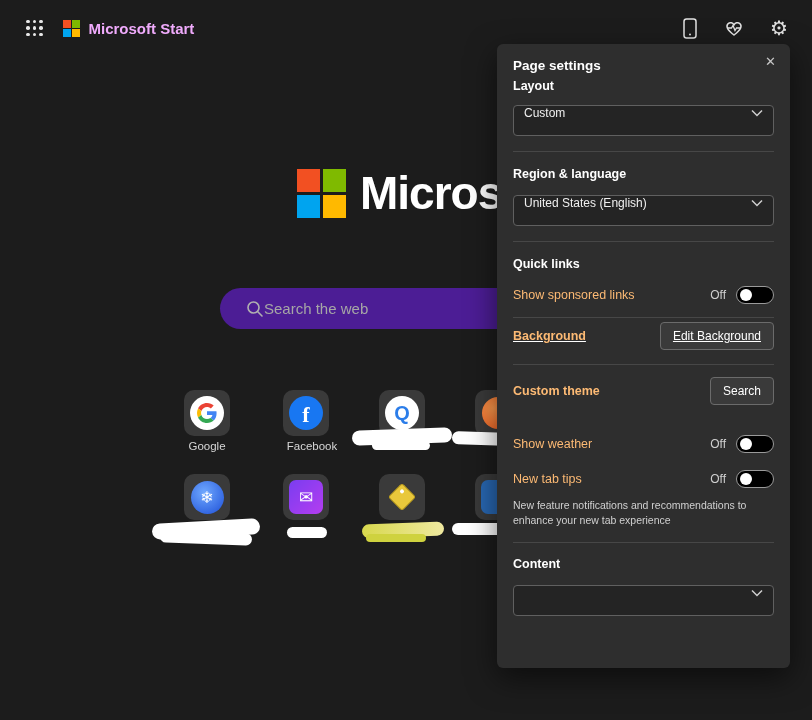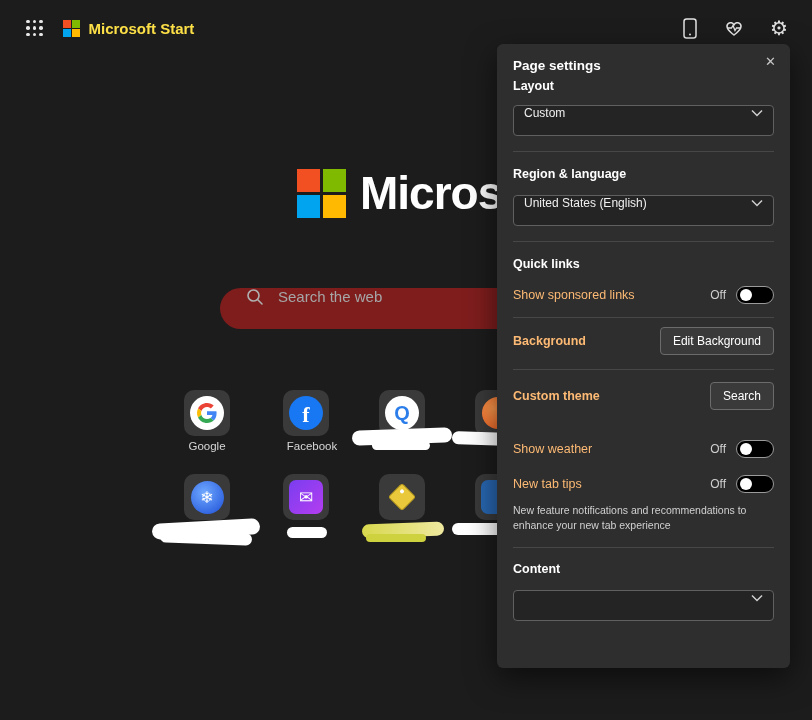--- a/index.html
+++ b/index.html
@@ -20,37 +20,37 @@
   .topbar-left { display:flex; align-items:center; gap:18px; }
   .apps-grid {
     display:grid; grid-template-columns:repeat(3,3.5px); grid-auto-rows:3.5px; gap:3px;
     background:none; border:none; cursor:pointer; padding:2px;
   }
   .apps-grid i { width:3.5px; height:3.5px; border-radius:50%; background:#e8e8e8; }
   .brand { display:flex; align-items:center; gap:9px; cursor:pointer; }
   .ms-logo { display:grid; grid-template-columns:8px 8px; grid-auto-rows:8px; gap:1px; }
   .ms-logo i:nth-child(1){background:#f25022;} .ms-logo i:nth-child(2){background:#7fba00;}
   .ms-logo i:nth-child(3){background:#00a4ef;} .ms-logo i:nth-child(4){background:#ffb900;}
-  .brand-title { color:#fde047; font-size:15px; font-weight:700; }
+  .brand-title { color:#f0abfc; font-size:15px; font-weight:700; }
   .topbar-right { display:flex; align-items:center; gap:26px; }
   .icon-btn { background:none; border:none; cursor:pointer; color:#e3e3e3; display:flex; align-items:center; }
   .gear-glyph { font-size:20px; line-height:1; color:#e3e3e3; }
 
   
   .hero { position:absolute; top:166px; left:297px; display:flex; align-items:center; gap:14px; }
   .hero-logo { display:grid; grid-template-columns:23px 23px; grid-auto-rows:23px; gap:3px; }
   .hero-logo i:nth-child(1){background:#f25022;} .hero-logo i:nth-child(2){background:#7fba00;}
   .hero-logo i:nth-child(3){background:#00a4ef;} .hero-logo i:nth-child(4){background:#ffb900;}
   .hero-title { color:#fff; font-size:46px; font-weight:600; letter-spacing:-1px; }
 
   
   .searchbar {
     position:absolute; top:288px; left:220px; width:372px; height:41px;
-    background:#7f1d1d; border-radius:22px;
-    display:flex; padding-left:26px; gap:14px; cursor:text;
+    background:#4c1d95; border-radius:22px;
+    display:flex; align-items:center; padding-left:26px; cursor:text;
   }
   .search-placeholder { color:#a6a6a6; font-size:15px; }
 
   
   .tile {
     position:absolute; width:46px; height:46px; border-radius:10px; background:#3a3a3a;
     display:flex; align-items:center; justify-content:center; cursor:pointer;
   }
   .tile-label { position:absolute; width:96px; text-align:center; color:#d6d6d6; font-size:11.5px; }
   .circle34 { width:34px; height:34px; border-radius:50%; display:flex; align-items:center; justify-content:center; }
@@ -72,21 +72,21 @@
   .panel {
     position:absolute; left:497px; top:44px; width:293px; height:624px;
     background:#2e2e2e; border-radius:6px; z-index:10;
     box-shadow:0 10px 30px rgba(0,0,0,.55);
     padding:14px 16px; overflow:hidden; color:#fff;
   }
   .panel-title { font-size:13.5px; font-weight:700; height:17px; }
   .panel-close { position:absolute; top:10px; right:14px; background:none; border:none; color:#c8c8c8; font-size:13px; cursor:pointer; }
   .section-label { font-size:12.5px; font-weight:700; height:16px; }
   .mt16{margin-top:4px;} .mt15{margin-top:15px;} .mt14{margin-top:14px;} .mt13{margin-top:13px;}
-  .mt12{margin-top:12px;} .mt9{margin-top:9px;} .mt17{margin-top:17px;} .mt30{margin-top:30px;}
+  .mt12{margin-top:12px;} .mt9{margin-top:4px;text-decoration:underline;} .mt17{margin-top:17px;} .mt30{margin-top:30px;}
   .dropdown {
     margin-top:10px; height:31px; border:1px solid #606060; border-radius:4px; background:#242424;
     display:flex; align-items:flex-start; justify-content:space-between; padding:0 10px;
     font-size:12px; color:#f0f0f0; cursor:pointer;
   }
   .dropdown.dd12 { margin-top:12px; }
   .divider { height:1px; background:#474747; }
   .row { display:flex; align-items:center; justify-content:space-between; }
   .row-label { font-size:12.5px; color:#fdba74; }
   .row-label.bold { font-weight:700; }

